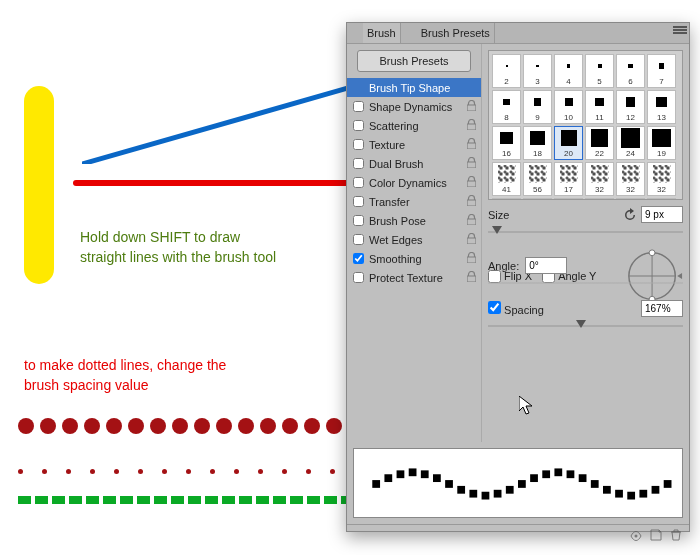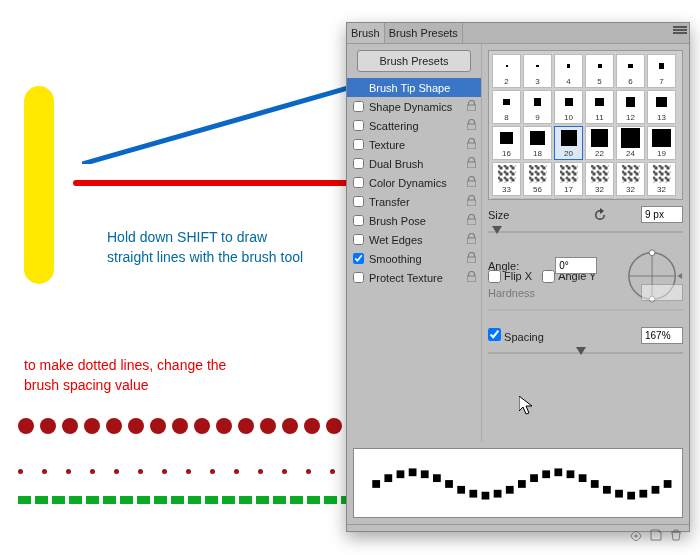--- a/index.html
+++ b/index.html
@@ -3,35 +3,35 @@
 <meta charset="utf-8">
 <style>
 * { box-sizing: border-box; margin: 0; padding: 0; font-family: Tahoma, Arial, sans-serif; }
 body { width: 700px; height: 555px; background: #fff; position: relative; overflow: hidden; }
 
 
 .canvas { position: absolute; left: 0; top: 0; width: 700px; height: 555px; }
 .yellow-stroke { position: absolute; left: 24px; top: 86px; width: 30px; height: 198px; background: #ffe900; border-radius: 15px; }
 .blue-line { position: absolute; left: 82px; top: 84px; width: 280px; height: 80px; }
 .red-line { position: absolute; left: 73px; top: 180px; width: 290px; height: 6px; background: #e70000; border-radius: 3px; }
-.note1 { position: absolute; left: 80px; top: 228px; color: #0369a1; font-size: 14px; line-height: 1.4; margin-left: 27px; }
+.note1 { position: absolute; left: 80px; top: 228px; color: #4d7c0f; font-size: 14px; line-height: 1.4; }
 .note2 { position: absolute; left: 24px; top: 356px; color: #e70000; font-size: 14px; line-height: 1.4; }
 .dots-row { position: absolute; left: 18px; }
 .dots-row span { display: inline-block; border-radius: 50%; }
 .red-dots-big { top: 418px; }
 .red-dots-big span { width: 16px; height: 16px; background: #a41114; margin-right: 6px; }
 .red-dots-small { top: 460px; }
 .red-dots-small span { width: 5px; height: 5px; background: #a41114; margin-right: 19px; }
 .green-dashes { top: 490px; }
 .green-dashes span { width: 13px; height: 8px; background: #0aaa25; border-radius: 0; margin-right: 4px; }
 
 
 .panel { position: absolute; left: 346px; top: 22px; width: 344px; height: 510px; background: #bfbfbf; border: 1px solid #888; box-shadow: 0 6px 16px rgba(0,0,0,0.35); font-size: 11px; color: #222; }
 .tabs { display: flex; background: #b5b5b5; border-bottom: 1px solid #999; }
-.tab { padding: 4px 4px; border-right: 1px solid #999; cursor: pointer; }
+.tab { padding: 4px 4px; border-right: 1px solid #999; cursor: pointer; margin-left: 16px; }
 .tab.active { background: #bfbfbf; }
 .panel-menu { position: absolute; right: 2px; top: 2px; width: 14px; height: 12px; cursor: pointer; }
 .panel-menu span, .panel-menu:before, .panel-menu:after { content: ""; display: block; height: 2px; background: #555; margin: 1px 0; }
 
 .body { display: flex; height: 398px; }
 .left-col { width: 135px; border-right: 1px solid #aaa; background: #bfbfbf; }
 .presets-btn { margin: 6px 10px; padding: 4px 0; background: #d9d9d9; border: 1px solid #888; border-radius: 3px; text-align: center; cursor: pointer; }
 .option-list { margin-top: 4px; }
 .option { display: flex; align-items: center; padding: 2px 6px; height: 19px; cursor: pointer; position: relative; }
 .option.sel { background: #3b76c6; color: #fff; }
@@ -39,21 +39,21 @@
 .lock { position: absolute; right: 5px; top: 3px; width: 9px; height: 11px; opacity: 0.6; }
 .lock svg { width: 9px; height: 11px; }
 
 .right-col { flex: 1; padding: 6px; background: #bfbfbf; }
 .thumb-grid { display: grid; grid-template-columns: repeat(6, 29px); grid-auto-rows: 34px; gap: 2px; background: #cfcfcf; padding: 3px; border: 1px solid #999; height: 150px; overflow: hidden; }
 .thumb { display: flex; flex-direction: column; align-items: center; justify-content: flex-end; background: #fff; border: 1px solid #bbb; cursor: pointer; font-size: 8px; color: #333; }
 .thumb.sel { border: 1px solid #2a6cd0; background: #dce8f7; }
 .thumb .glyph { width: 100%; height: 22px; display: flex; align-items: center; justify-content: center; }
 .thumb .label { height: 10px; line-height: 10px; }
 
-.row { display: flex; align-items: center; margin-top: 6px; gap: 30px; }
+.row { display: flex; align-items: center; margin-top: 6px; }
 .row label { flex: none; margin-right: 6px; }
 .num-field { width: 42px; height: 17px; background: #fff; border: 1px solid #888; padding: 0 3px; font-size: 10px; }
 .slider { height: 14px; background: linear-gradient(#aaa,#aaa) center/100% 2px no-repeat; position: relative; margin-top: 2px; }
 .slider .thumb-handle { position: absolute; top: 1px; width: 0; height: 0; border-left: 5px solid transparent; border-right: 5px solid transparent; border-top: 8px solid #555; cursor: pointer; }
 .reset-icon { width: 14px; height: 14px; margin-right: 4px; cursor: pointer; }
 
 .flip-row { margin-top: 8px; display: flex; align-items: center; }
 .flip-row label { margin-right: 10px; display: flex; align-items: center; gap: 3px; }
 .angle-left { display: flex; flex-direction: column; gap: 6px; }
 .angle-left .row { margin-top: 0; }
@@ -285,21 +285,21 @@
           <div class="thumb">
             <div class="glyph">
               <div style="width:18.400000000000002px;height:18.400000000000002px;background:#000"></div>
             </div>
             <div class="label">19</div>
           </div>
           <div class="thumb">
             <div class="glyph">
               <div style="width:18px;height:18px;background:radial-gradient(#333 10%,transparent 60%),radial-gradient(#333 8%,transparent 50%) 4px 4px;background-size:6px 6px"></div>
             </div>
-            <div class="label">33</div>
+            <div class="label">41</div>
           </div>
           <div class="thumb">
             <div class="glyph">
               <div style="width:18px;height:18px;background:radial-gradient(#333 10%,transparent 60%),radial-gradient(#333 8%,transparent 50%) 4px 4px;background-size:6px 6px"></div>
             </div>
             <div class="label">56</div>
           </div>
           <div class="thumb">
             <div class="glyph">
               <div style="width:18px;height:18px;background:radial-gradient(#333 10%,transparent 60%),radial-gradient(#333 8%,transparent 50%) 4px 4px;background-size:6px 6px"></div>
@@ -374,25 +374,20 @@
           <polygon points="54,30 59,27 59,33" fill="#777"></polygon>
         </svg>
       </div>
       <div class="angle-left" style="margin-top:-48px;width:120px">
         <div class="row">
             <label>Angle:</label>
             <input class="num-field" value="0°" style="">
           </div>
       </div>
 
-      <div class="row disabled" style="margin-top:10px">
-        <label>Hardness</label>
-        <span style="flex:1"></span>
-        <input class="num-field" disabled="" style="">
-      </div>
       <div class="slider disabled"></div>
 
       <div class="spacing-block">
         <div class="spacing-row">
           <label><input type="checkbox" checked="" style=""> <span>Spacing</span></label>
           <input class="num-field" value="167%" style="">
         </div>
         <div class="slider">
             <div class="thumb-handle" style="left:45%"></div>
           </div>

